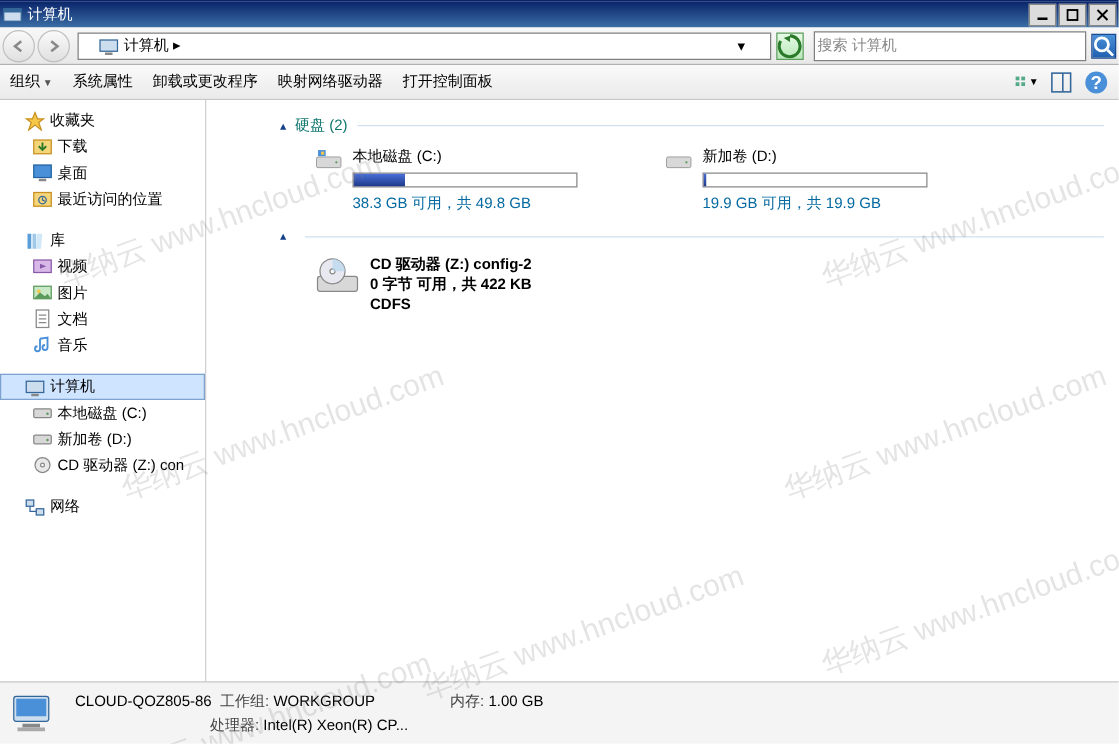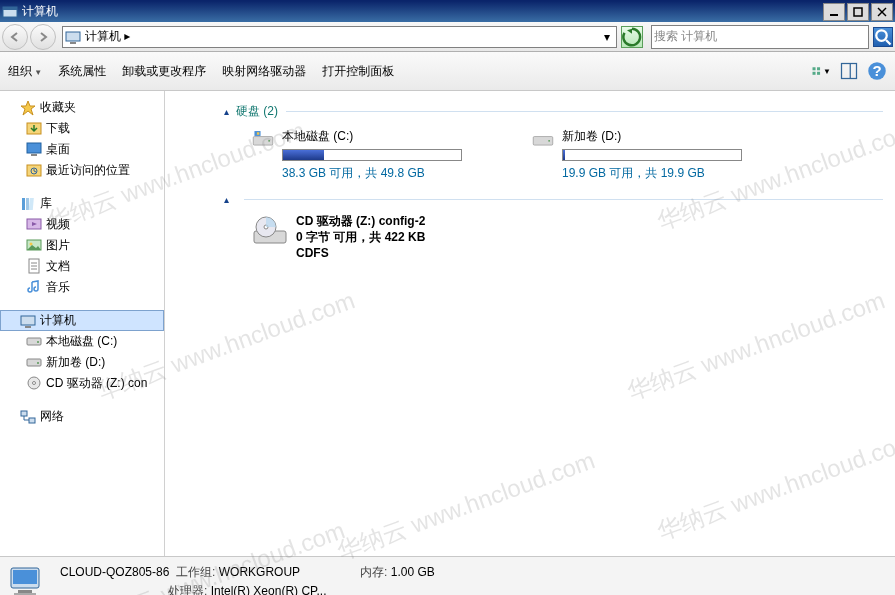--- a/index.html
+++ b/index.html
@@ -10,31 +10,31 @@
 .titlebar .icon-slot { width: 16px; height: 16px; margin-right: 4px; }
 .titlebar .title-text { flex: 1; font-size: 12px; color: #fff; }
 .win-controls { display: flex; gap: 2px; }
 .win-btn { width: 22px; height: 18px; background: #dcdcdc; border: 1px solid #888; display: flex; align-items: center; justify-content: center; cursor: pointer; }
 .win-btn svg { width: 10px; height: 10px; }
 
 
 .navbar { height: 30px; background: linear-gradient(to bottom, #f8f8f8, #e8e8e8); border-bottom: 1px solid #b0b0b0; display: flex; align-items: center; padding: 2px; gap: 2px; }
 .nav-btn { width: 26px; height: 26px; border: 1px solid #c0c0c0; border-radius: 50%; display: flex; align-items: center; justify-content: center; background: linear-gradient(#fafafa,#e0e0e0); cursor: pointer; }
 .nav-btn svg { width: 12px; height: 12px; }
-.breadcrumb { flex: 0 0 555px; height: 22px; background: #fff; border: 1px solid #808080; display: flex; align-items: center; padding: 0 2px; margin-left: 4px; }
+.breadcrumb { flex: 0 0 555px; height: 22px; background: #fff; border: 1px solid #808080; display: flex; align-items: center; padding: 0 16px; margin-left: 4px; }
 .breadcrumb .bc-icon { width: 16px; height: 16px; margin-right: 4px; }
 .breadcrumb .bc-text { flex: 1; }
 .breadcrumb .bc-drop { width: 14px; text-align: center; }
 .refresh-btn { width: 22px; height: 22px; border: 1px solid #5a9e5a; background: linear-gradient(#e8fbe8,#b8e8b8); display:flex; align-items:center; justify-content:center; margin-left:2px; cursor:pointer; }
 .searchbox { flex: 1; height: 22px; background: #fff; border: 1px solid #808080; display: flex; align-items: center; padding: 11px 2px; margin-left: 6px; margin-right: 2px; }
 .searchbox .placeholder { color: #888; flex: 1; }
 .search-go { width: 20px; height: 20px; background: linear-gradient(#4a90d9,#2060b0); border:1px solid #1a4a90; display:flex;align-items:center;justify-content:center; cursor:pointer; }
 
 
-.toolbar { height: 39px; background: linear-gradient(to bottom, #fafafa, #eaeaea); border-bottom: 1px solid #c8c8c8; display: flex; align-items: center; padding: 0 8px; gap: 16px; }
+.toolbar { height: 28px; background: linear-gradient(to bottom, #fafafa, #eaeaea); border-bottom: 1px solid #c8c8c8; display: flex; align-items: center; padding: 0 8px; gap: 16px; }
 .toolbar .tool-link { color: #000; cursor: pointer; }
 .toolbar .tool-link.drop::after { content: " ▼"; font-size: 8px; color: #555; }
 .toolbar-right { margin-left: auto; display: flex; gap: 8px; align-items: center; }
 .tool-icon { width: 20px; height: 20px; display:flex; align-items:center; justify-content:center; cursor:pointer; }
 
 
 .body { display: flex; height: calc(595px - 22px - 30px - 28px - 50px); gap: 47px; }
 .sidebar { width: 165px; border-right: 1px solid #d0d0d0; padding: 6px 0; overflow: hidden; }
 .side-group-title { display: flex; align-items: center; padding: 2px 8px; font-size: 12px; cursor: pointer; }
 .side-group-title .exp { width: 10px; font-size: 10px; color: #555; margin-right: 2px; }

